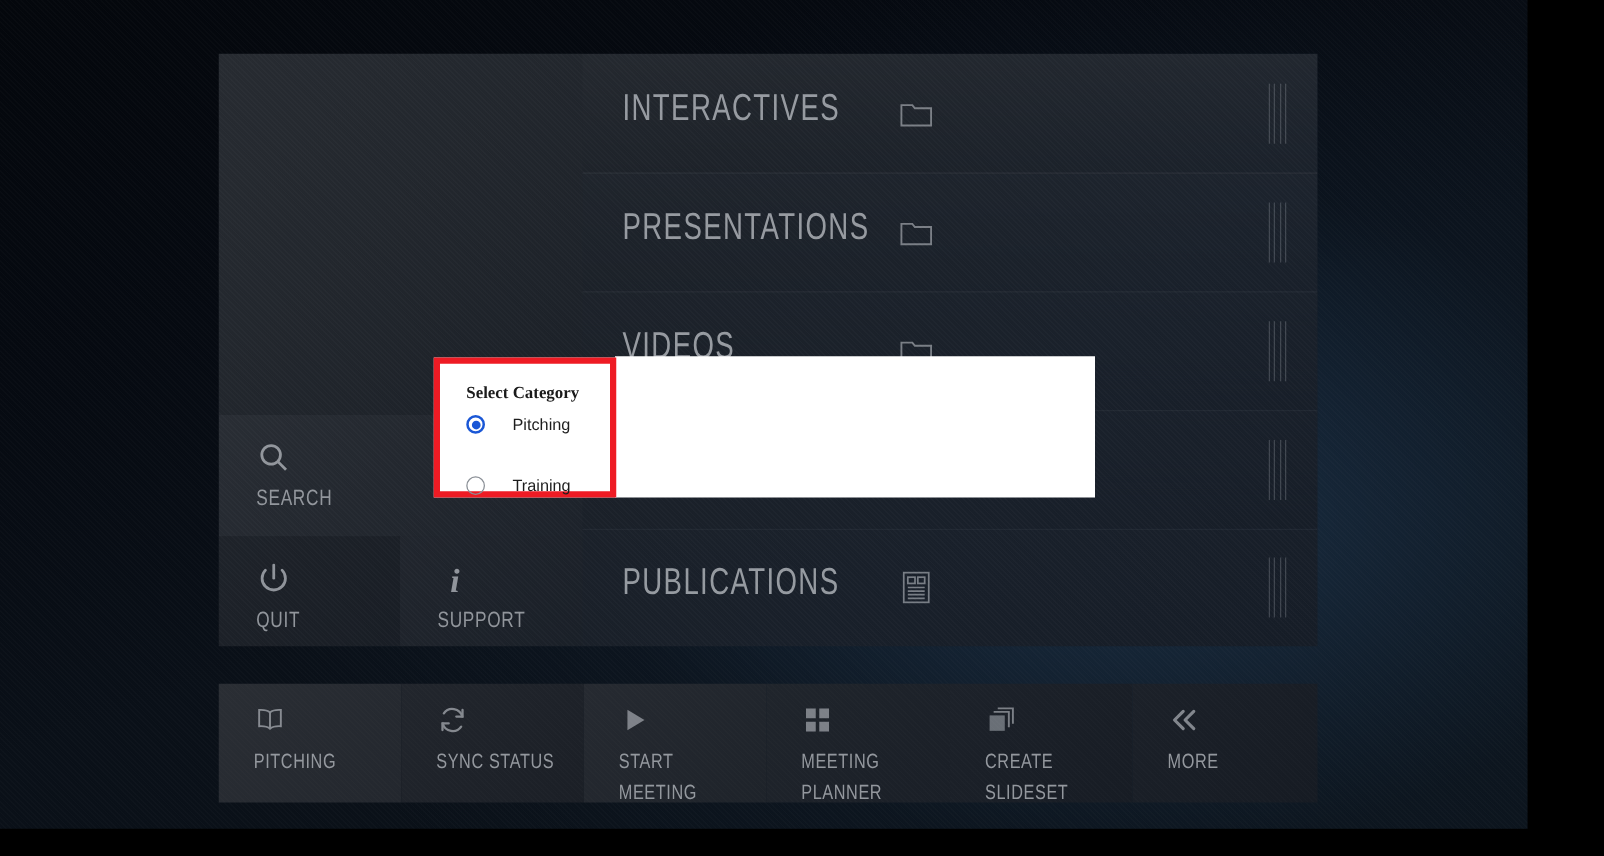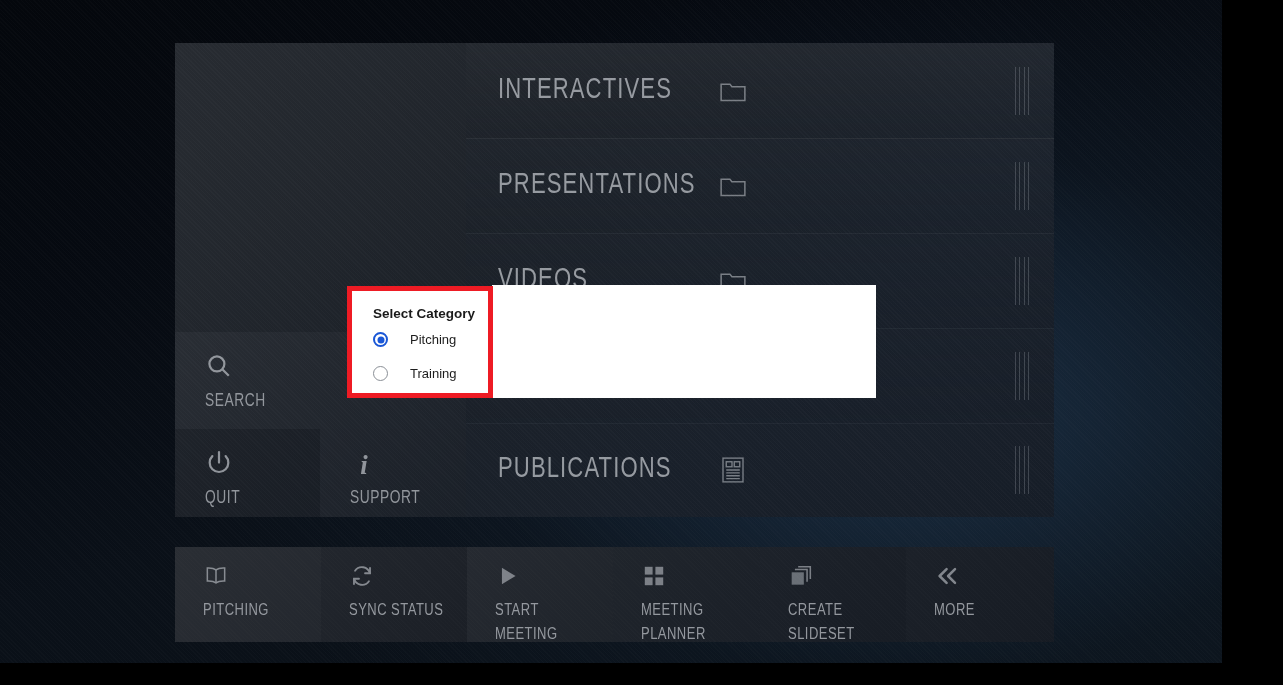--- a/index.html
+++ b/index.html
@@ -74,24 +74,24 @@
   .tb-ico{position:absolute;left:28px;top:16px;width:26px;height:26px;opacity:.62;}
   .tb-ico svg{display:block;width:26px;height:26px;}
   .tb-label{position:absolute;left:28px;top:50px;font-size:14px;letter-spacing:.5px;color:#9ea2a8;
     line-height:21px;scale:0.93 1.18;transform-origin:left top;white-space:pre-line;opacity:.92;}
 
   
   #popup-panel{position:absolute;left:492px;top:285px;width:384px;height:113px;background:#ffffff;}
   #select-dialog{position:absolute;left:347px;top:286px;width:146px;height:112px;
     background:#ffffff;border:5px solid #ee1b24;box-sizing:border-box;}
   #dialog-title{position:absolute;left:21px;top:15px;font-size:13.5px;font-weight:bold;color:#1a1a1a;
-    font-family:Liberation Sans, sans-serif;}
+    font-family:Liberation Serif, serif;}
   .radio-row{position:absolute;left:21px;display:flex;align-items:center;gap:22px;}
   .radio-row.r1{top:41px;}
-  .radio-row.r2{top:75px;}
+  .radio-row.r2{top:90px;}
   .radio-outer{width:15px;height:15px;border-radius:50%;box-sizing:border-box;flex:0 0 auto;position:relative;}
   .radio-outer.on{border:2px solid #1a57d6;}
   .radio-outer.off{border:1.5px solid #8a8f96;}
   .radio-outer.on:after{content:"";position:absolute;left:50%;top:50%;transform:translate(-50%,-50%);
     width:7px;height:7px;border-radius:50%;background:#1a57d6;}
   .radio-label{font-size:13px;color:#1d1d1d;font-family:"Liberation Sans",sans-serif;}
 </style>
 </head>
 <body>
 

